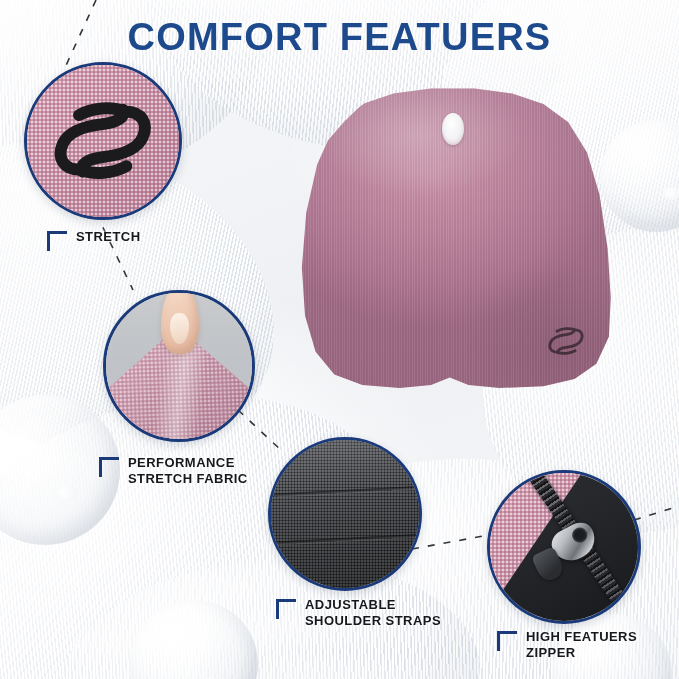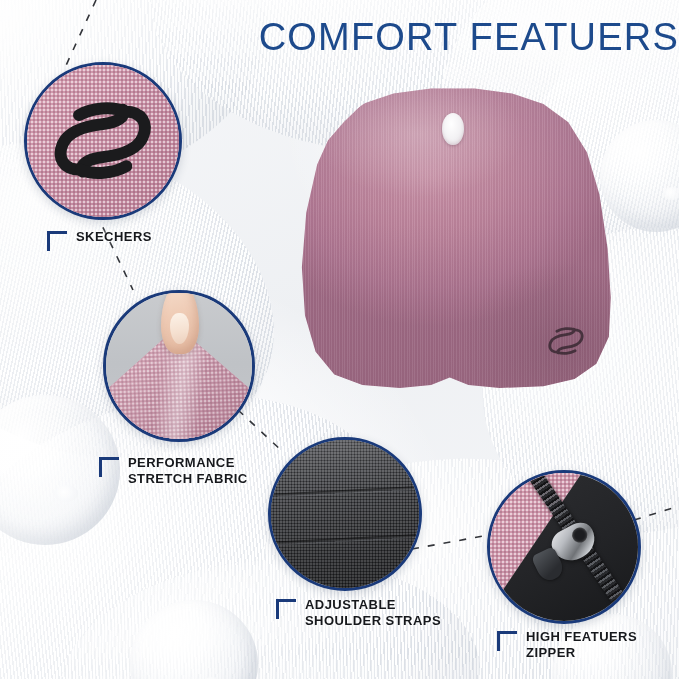--- a/index.html
+++ b/index.html
@@ -79,25 +79,25 @@
     background:
       linear-gradient(to bottom, rgba(255,255,255,.55) 0%, rgba(255,255,255,0) 16%),
       linear-gradient(to right, rgba(255,255,255,.34) 0%, rgba(255,255,255,0) 22%, rgba(255,255,255,0) 78%, rgba(255,255,255,.30) 100%);
   }
 
   
   .title {
     position: absolute;
     left: 0; right: 0;
     top: 18px;
-    text-align: right;
+    text-align: center;
     font-size: 38px;
     line-height: 1;
     letter-spacing: 1.2px;
-    font-weight: 400;
+    font-weight: 700;
     color: #1d4a8c;
     white-space: nowrap;
   }
 
   
   .product {
     position: absolute;
     left: 300px;
     top: 86px;
     width: 312px;
@@ -455,21 +455,21 @@
       <div class="zp-pink mesh-pink"></div>
       <div class="zp-tape"></div>
       <div class="zp-teeth"></div>
       <div class="zp-pull"></div>
       <div class="zp-tab"></div>
     </div>
   </div>
 
   <div class="label" style="left:47px; top:229px;">
     <div class="bracket"></div>
-    <div class="label-text">SKECHERS</div>
+    <div class="label-text">STRETCH</div>
   </div>
 
   <div class="label" style="left:99px; top:455px;">
     <div class="bracket"></div>
     <div class="label-text">PERFORMANCE
 STRETCH FABRIC</div>
   </div>
 
   <div class="label" style="left:276px; top:597px;">
     <div class="bracket"></div>

